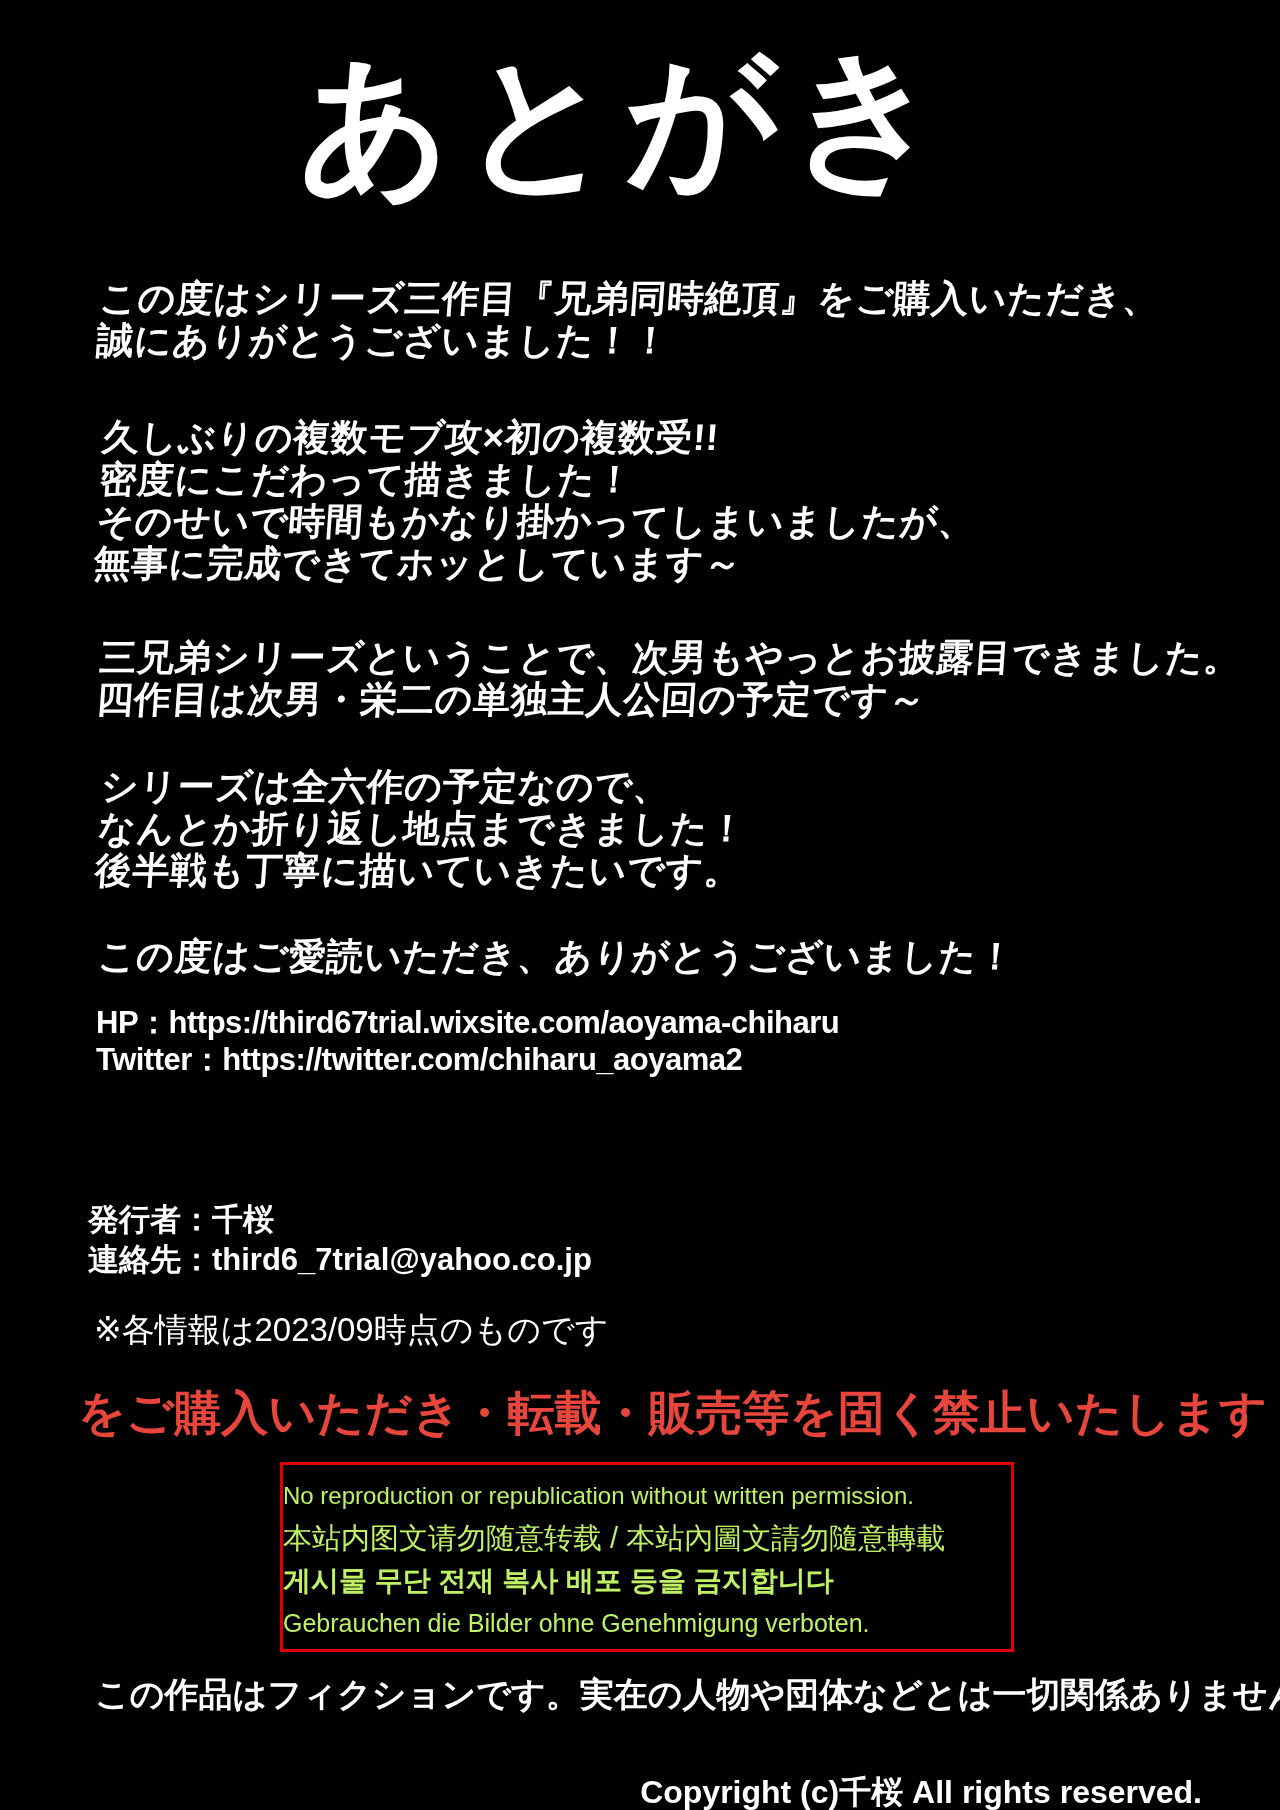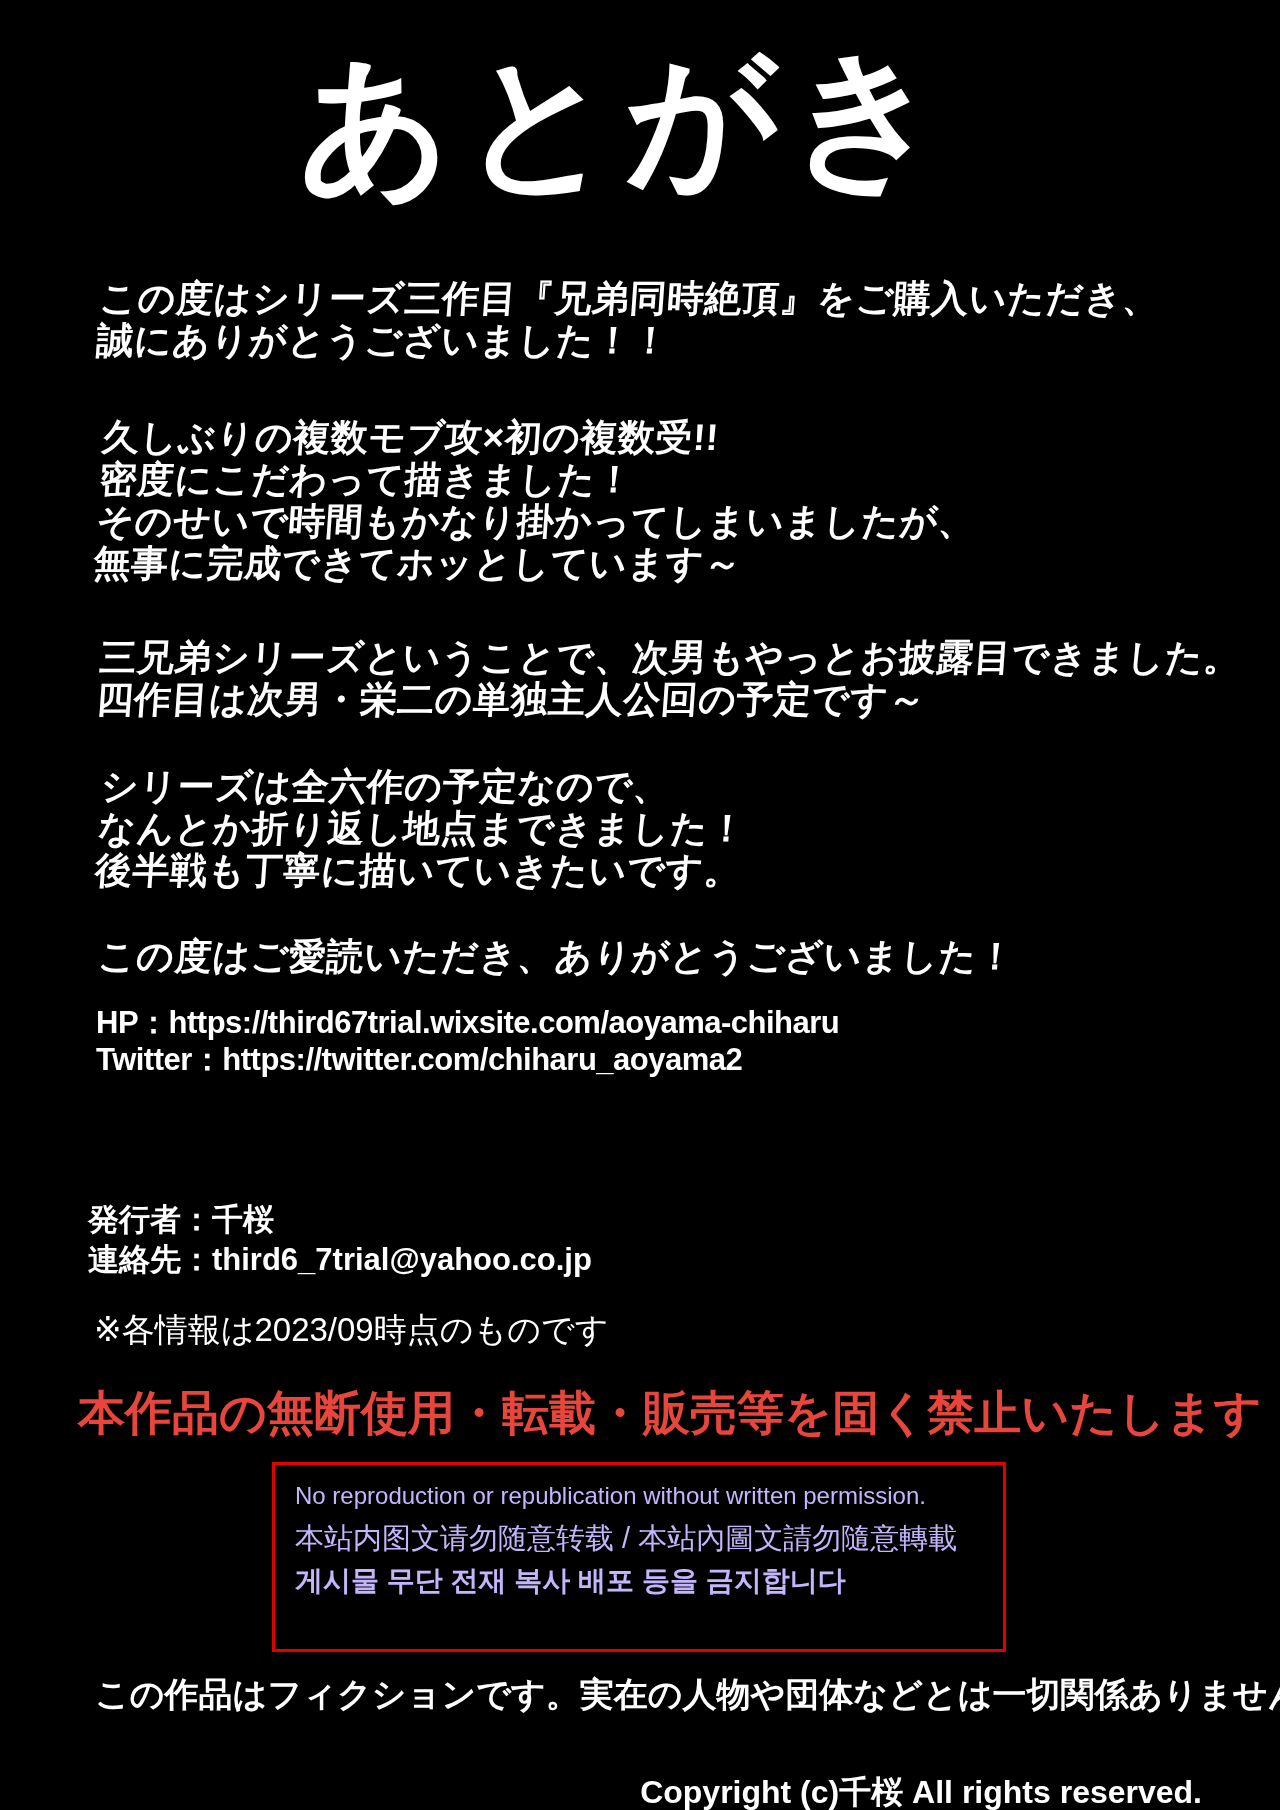--- a/index.html
+++ b/index.html
@@ -49,26 +49,26 @@
     top: 1308px; left: 94px;
     font-size: 33px; font-weight: 400;
   }
   .warning {
     top: 1382px; left: 78px;
     font-size: 47px; font-weight: 700;
     color: #e8463c;
     white-space: nowrap;
   }
   .nobox {
-    top: 1462px; left: 272px;
+    top: 1462px; left: 280px;
     width: 734px; height: 190px;
     box-sizing: border-box;
     border: 3px solid #e00000;
-    padding: 10px 0 0 20px;
-    color: #c4b5fd;
+    padding: 10px 0 0 0;
+    color: #bef264;
   }
   .nobox .line-en { font-size: 24px; line-height: 42px; font-weight: 400; }
   .nobox .line-zh { font-size: 29px; line-height: 42px; font-weight: 400; }
   .nobox .line-ko { font-size: 28px; line-height: 43px; font-weight: 700; }
   .nobox .line-de { font-size: 25px; line-height: 42px; font-weight: 400; }
   .fiction {
     top: 1672px; left: 95px;
     font-size: 34px; font-weight: 700;
     white-space: nowrap;
   }
@@ -108,23 +108,24 @@
   <div>Twitter：https://twitter.com/chiharu_aoyama2</div>
 </div>
 
 <div class="abs publisher">
   <div>発行者：千桜</div>
   <div>連絡先：third6_7trial@yahoo.co.jp</div>
 </div>
 
 <div class="abs note">※各情報は2023/09時点のものです</div>
 
-<div class="abs warning">本作品の無断使用・転載・販売等を固く禁止いたします</div>
+<div class="abs warning">をご購入いただき・転載・販売等を固く禁止いたします</div>
 
 <div class="abs nobox">
   <div class="line-en">No reproduction or republication without written permission.</div>
   <div class="line-zh">本站内图文请勿随意转载 / 本站內圖文請勿隨意轉載</div>
   <div class="line-ko">게시물 무단 전재 복사 배포 등을 금지합니다</div>
+  <div class="line-de">Gebrauchen die Bilder ohne Genehmigung verboten.</div>
 </div>
 
 <div class="abs fiction">この作品はフィクションです。実在の人物や団体などとは一切関係ありません。</div>
 
 <div class="abs copyright">Copyright (c)千桜 All rights reserved.</div>
 
 </body></html>

